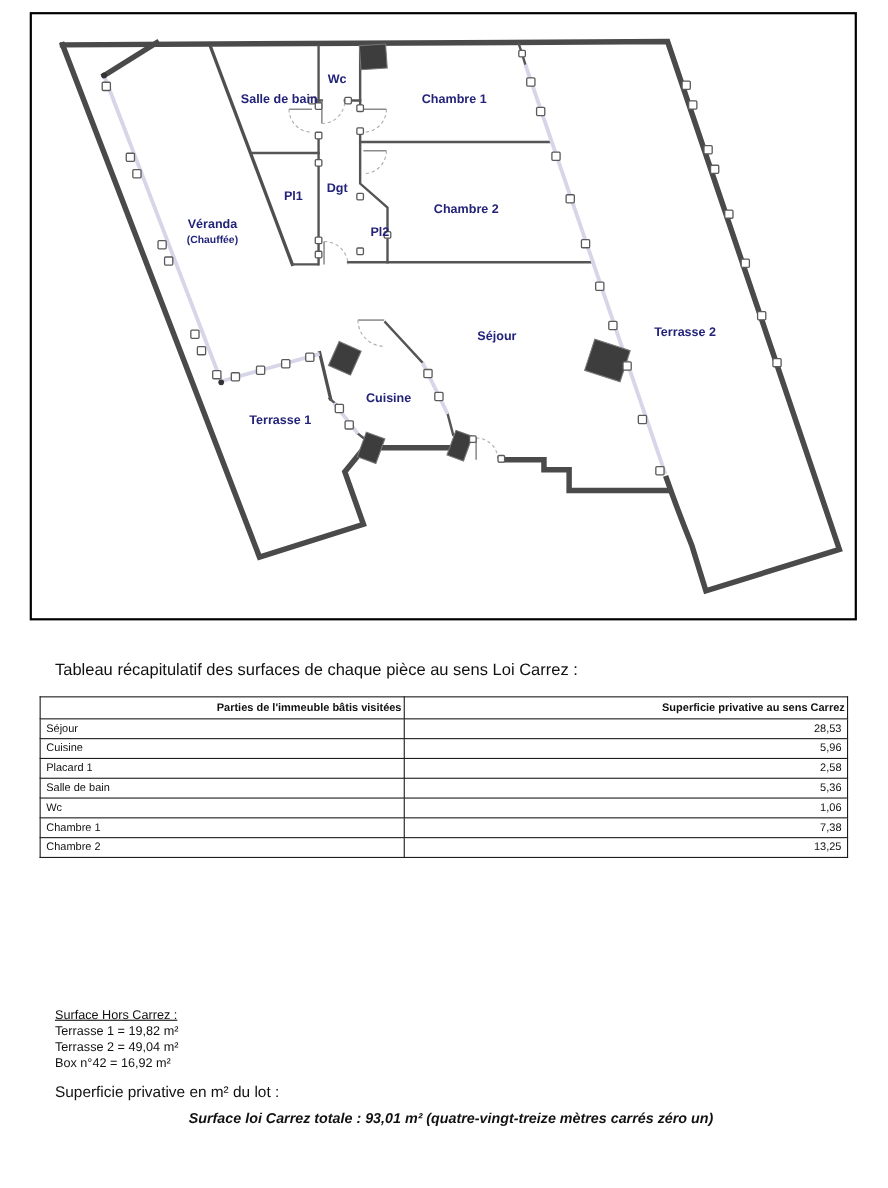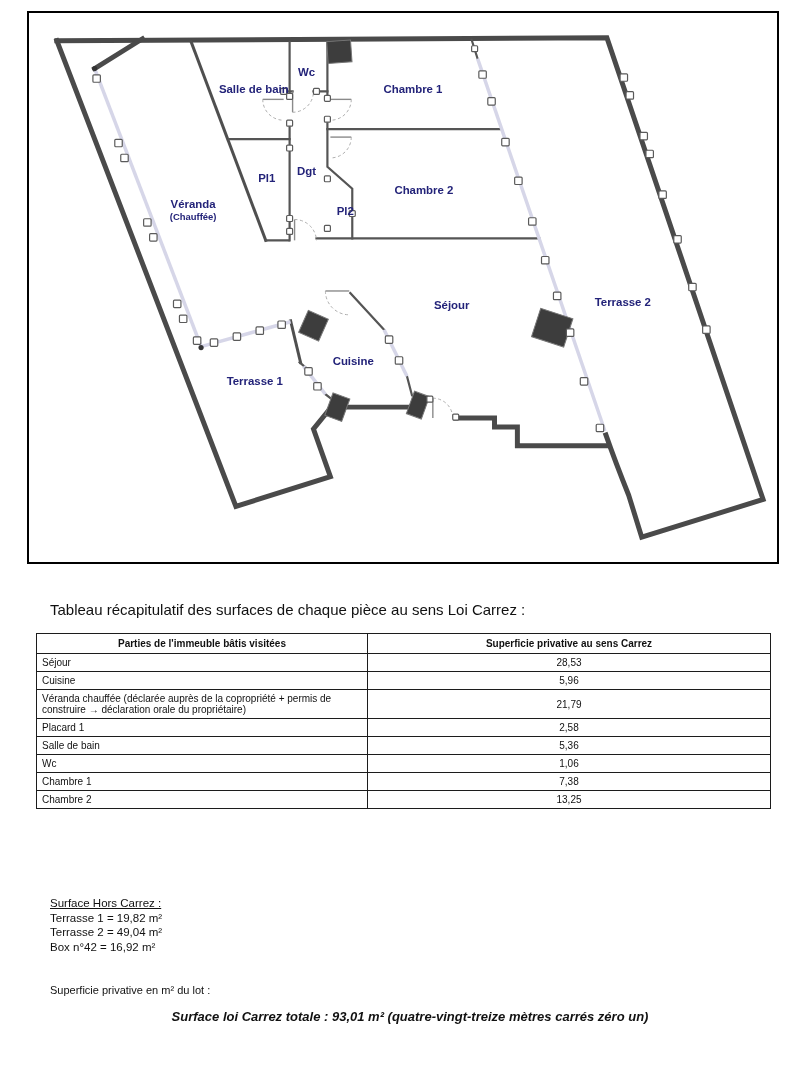--- a/index.html
+++ b/index.html
@@ -14,28 +14,28 @@
   .plan-frame svg{position:absolute;left:0;top:0;width:100%;height:100%;}
   .table-title{position:absolute;left:50px;top:601px;font-size:15px;}
   table.surfaces{
     position:absolute;left:36px;top:633px;width:734px;
     border-collapse:collapse;table-layout:fixed;
   }
   table.surfaces th,table.surfaces td{
     border:1px solid #1c1c1c;box-sizing:border-box;
   }
   table.surfaces th{
-    font-size:10px;font-weight:bold;text-align:center;padding:4px 2px;
+    font-size:10px;font-weight:bold;text-align:right;padding:4px 2px;
   }
   table.surfaces td{font-size:10px;padding:3px 5px;height:14px;vertical-align:middle;}
   table.surfaces td.room{text-align:left;}
-  table.surfaces td.area{text-align:center;}
+  table.surfaces td.area{text-align:right;}
   .hors{position:absolute;left:50px;top:896px;font-size:11.5px;line-height:14.5px;}
-  .hors .hc-title{text-decoration:underline;}
-  .lot-label{position:absolute;left:50px;top:984px;font-size:11px;}
+  .hors .hc-title{text-decoration:underline;margin-top:20px;}
+  .lot-label{position:absolute;left:50px;top:984px;font-size:14px;}
   .total-line{
     position:absolute;left:30px;top:1009px;width:760px;text-align:center;
     font-weight:bold;font-size:13px;font-style:italic;
   }
   .room-label{fill:#232379;font-family:"Liberation Sans",sans-serif;
     font-weight:bold;font-size:11.5px;}
   .room-sub{fill:#232379;font-family:"Liberation Sans",sans-serif;
     font-weight:bold;font-size:9.5px;}
 </style>
 </head>
@@ -191,24 +191,20 @@
   <tbody id="surface-rows">
       <tr>
         <td class="room">Séjour</td>
         <td class="area">28,53</td>
       </tr>
       <tr>
         <td class="room">Cuisine</td>
         <td class="area">5,96</td>
       </tr>
       <tr>
-        <td class="room">Véranda chauffée (déclarée auprès de la copropriété + permis de construire → déclaration orale du propriétaire)</td>
-        <td class="area">21,79</td>
-      </tr>
-      <tr>
         <td class="room">Placard 1</td>
         <td class="area">2,58</td>
       </tr>
       <tr>
         <td class="room">Salle de bain</td>
         <td class="area">5,36</td>
       </tr>
       <tr>
         <td class="room">Wc</td>
         <td class="area">1,06</td>

